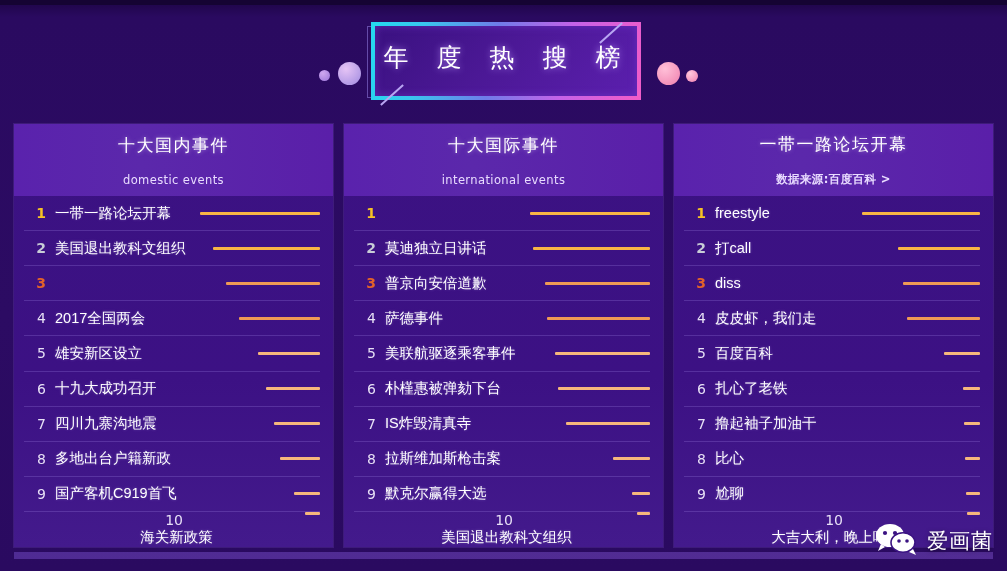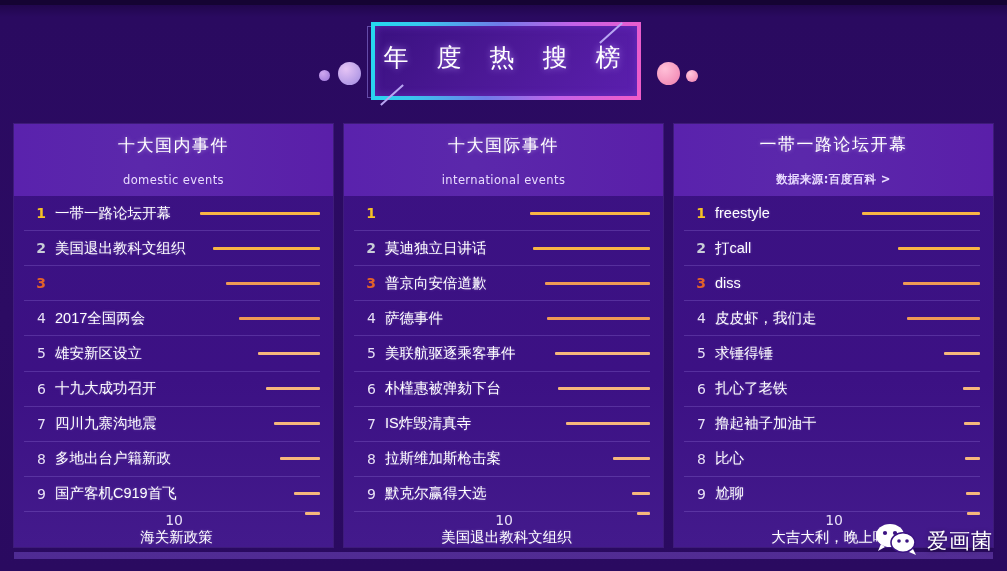--- a/index.html
+++ b/index.html
@@ -234,21 +234,21 @@
             <span class="label">diss</span>
             <span class="bar" style="width: 77px; background: rgb(239, 154, 85);"></span>
           </div>
           <div class="row">
             <span class="rank">4</span>
             <span class="label">皮皮虾，我们走</span>
             <span class="bar" style="width: 73px; background: rgb(239, 154, 85);"></span>
           </div>
           <div class="row">
             <span class="rank">5</span>
-            <span class="label">求锤得锤</span>
+            <span class="label">百度百科</span>
             <span class="bar" style="width: 36px; background: rgb(246, 183, 124);"></span>
           </div>
           <div class="row">
             <span class="rank">6</span>
             <span class="label">扎心了老铁</span>
             <span class="bar" style="width: 17px; background: rgb(246, 183, 124);"></span>
           </div>
           <div class="row">
             <span class="rank">7</span>
             <span class="label">撸起袖子加油干</span>

